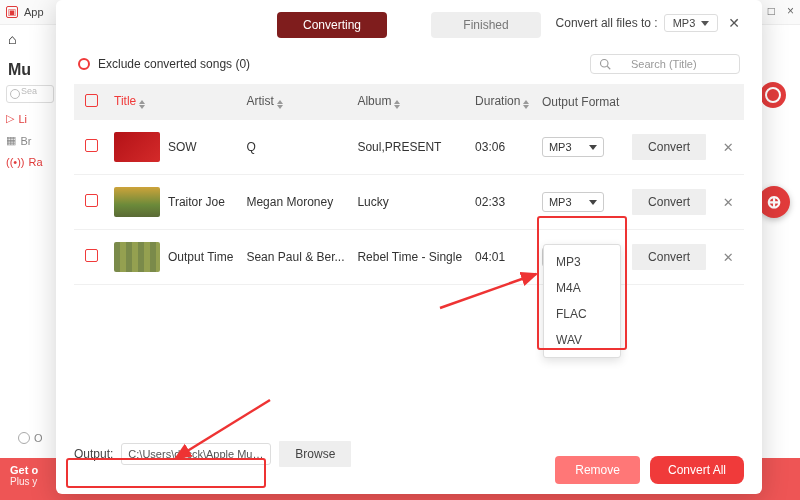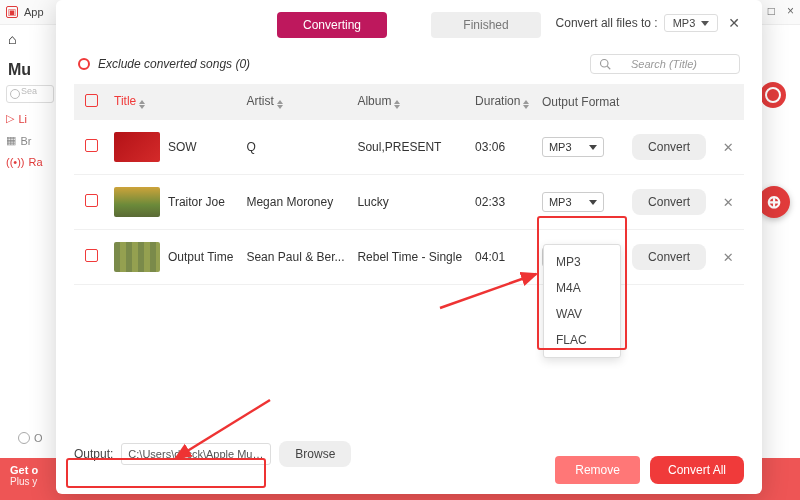--- a/index.html
+++ b/index.html
@@ -26,28 +26,28 @@
   .bg-bottom .l1{font-weight:600;}
   .bg-bottom .l2{opacity:.9;font-size:10px;}
   .bg-o{position:absolute;left:18px;bottom:56px;font-size:11px;color:#888;display:flex;align-items:center;gap:4px;}
   .bg-winbtns{position:absolute;right:6px;top:4px;display:flex;gap:12px;font-size:12px;color:#666;}
 
   
   .overlay { position:absolute; left:56px; top:0; right:38px; bottom:6px; background:#fff; border-radius:6px; box-shadow:0 6px 28px rgba(0,0,0,.18); display:flex; flex-direction:column; padding:12px 18px 10px 18px; }
 
   .tabs { display:flex; justify-content:center; gap:0; position:relative;}
   .tab { width:110px; height:26px; font-size:12px; display:flex; align-items:center; justify-content:center; border-radius:4px;}
-  .tab.active { background:#be185d; color:#fff; }
+  .tab.active { background:#7f1d1d; color:#fff; }
   .tab.inactive { background:#eee; color:#777;margin-left:44px; }
   .top-right { position:absolute; right:0; top:2px; display:flex; align-items:center; gap:6px; font-size:12px; color:#444;}
   .fmt-chip{border:1px solid #ddd;padding:2px 8px;border-radius:3px;font-size:11px;display:flex;align-items:center;gap:6px;}
   .fmt-chip::after{content:"";border-left:4px solid transparent;border-right:4px solid transparent;border-top:5px solid #555;}
   .x-small{font-size:14px;color:#555;cursor:pointer;padding:0 4px;}
 
-  .subrow{display:flex;align-items:center;justify-content:space-between;margin:16px 4px 10px 4px;font-style:italic;}
+  .subrow{display:flex;align-items:center;justify-content:space-between;margin:16px 4px 10px 4px;}
   .subrow .left{display:flex;align-items:center;gap:8px;font-size:12px;color:#333;}
   .circle-o{width:12px;height:12px;border:2px solid #f03a3a;border-radius:50%;}
   .search-box{display:flex;align-items:center;gap:20px;border:1px solid #ddd;border-radius:4px;padding:3px 8px;font-size:11px;color:#999;width:150px;}
   .search-box svg{width:12px;height:12px;}
 
   table{width:100%;border-collapse:collapse;}
   thead{background:#f2f2f2;}
   th{font-size:12px;font-weight:500;color:#555;padding:10px 6px;text-align:left;}
   th:first-child{width:34px;text-align:center;}
   th.title-col{color:#f03a3a;}
@@ -58,21 +58,21 @@
   td{font-size:12px;color:#333;padding:12px 6px;vertical-align:middle;}
   td.chk{width:34px;text-align:center;}
   .chkbox{width:13px;height:13px;border:1.5px solid #f03a3a;border-radius:2px;display:inline-block;}
   .title-cell{display:flex;align-items:center;gap:8px;}
   .thumb{width:46px;height:30px;border-radius:2px;}
   .t1{background:linear-gradient(135deg,#b31217,#d42a2a);}
   .t2{background:linear-gradient(180deg,#cda33a,#6b8a3a 60%,#5a6a35);}
   .t3{background:repeating-linear-gradient(90deg,#7a8a4a 0 6px,#94a050 6px 12px);}
   .fmt-select{border:1px solid #ccc;background:#fff;padding:3px 6px;font-size:11px;border-radius:3px;display:inline-flex;align-items:center;gap:14px;min-width:62px;justify-content:space-between;}
   .fmt-select::after{content:"";border-left:4px solid transparent;border-right:4px solid transparent;border-top:5px solid #444;}
-  .btn-gray{background:#eee;border:none;padding:6px 16px;font-size:12px;border-radius:8px;color:#444;}
+  .btn-gray{background:#eee;border:none;padding:6px 16px;font-size:12px;border-radius:1px;color:#444;}
   .row-x{color:#888;font-size:13px;cursor:pointer;padding:0 4px;}
 
   .dropdown{position:absolute;left:543px;top:244px;width:78px;background:#fff;border:1px solid #ddd;box-shadow:0 3px 10px rgba(0,0,0,.12);border-radius:3px;padding:4px 0;z-index:5;}
   .dropdown div{padding:6px 12px;font-size:12px;color:#444;}
 
   .hl{position:absolute;border:2px solid #e33;border-radius:3px;pointer-events:none;z-index:6;}
   .hl1{left:537px;top:216px;width:90px;height:134px;}
   .hl2{left:66px;top:458px;width:200px;height:30px;}
 
   .arrow{position:absolute;z-index:7;}
@@ -241,22 +241,22 @@
     <div class="right">
       <button class="btn-pink">Remove</button>
       <button class="btn-red">Convert All</button>
     </div>
   </div>
 </div>
 
 <div class="dropdown">
   <div>MP3</div>
   <div>M4A</div>
+  <div>FLAC</div>
   <div>WAV</div>
-  <div>FLAC</div>
 </div>
 
 <div class="hl hl1"></div>
 <div class="hl hl2"></div>
 
 <div class="arrow" style="left:440px;top:270px">
   <svg width="110" height="40">
       <defs>
         <marker id="ah1" markerWidth="8" markerHeight="8" refX="6" refY="3" orient="auto">
           <path d="M0,0 L7,3 L0,6 Z" fill="#e33"></path>

